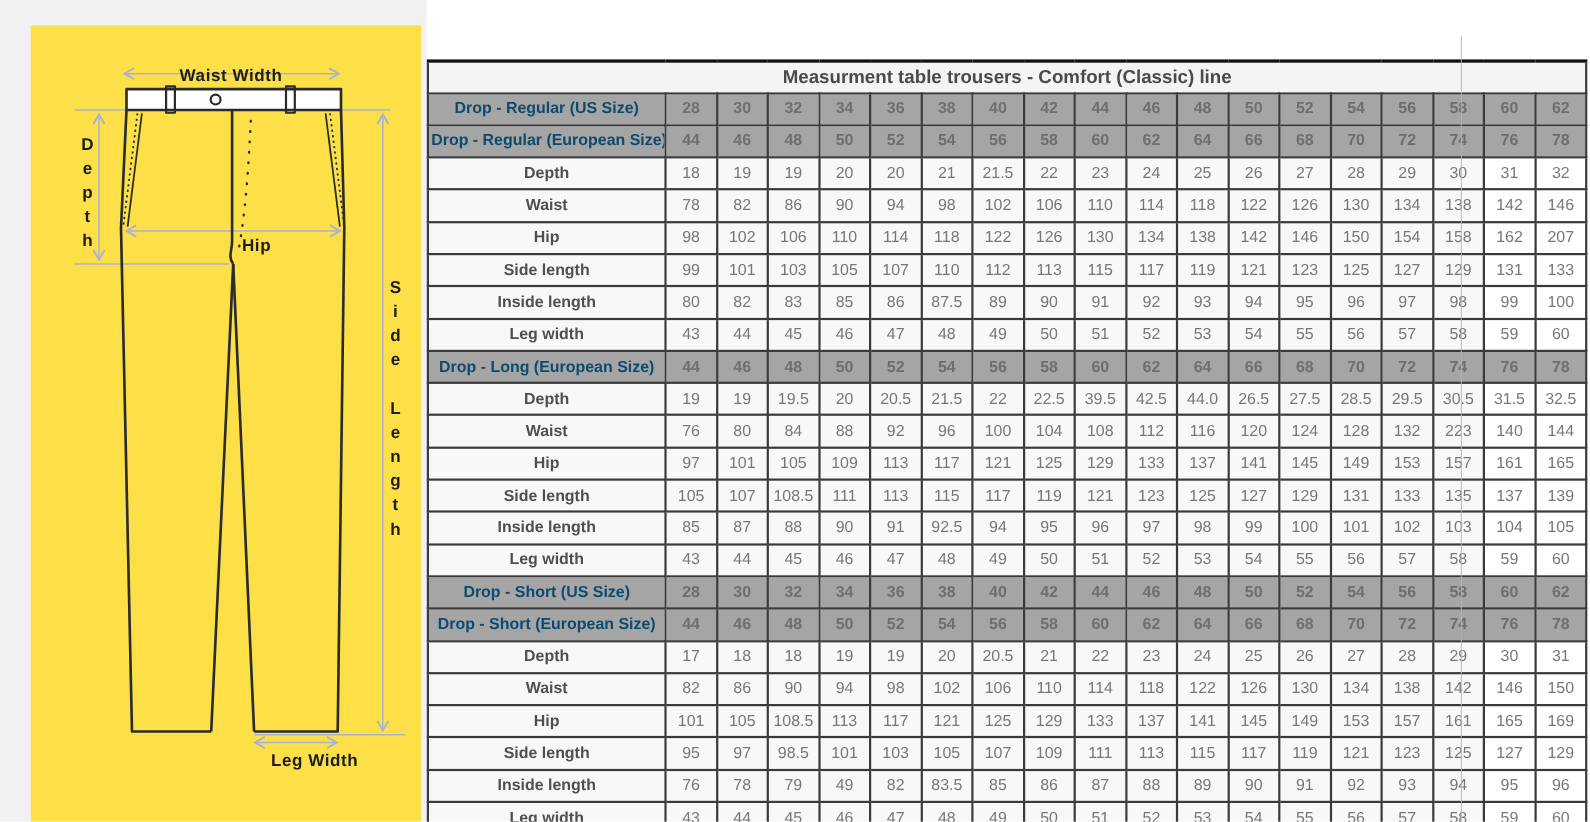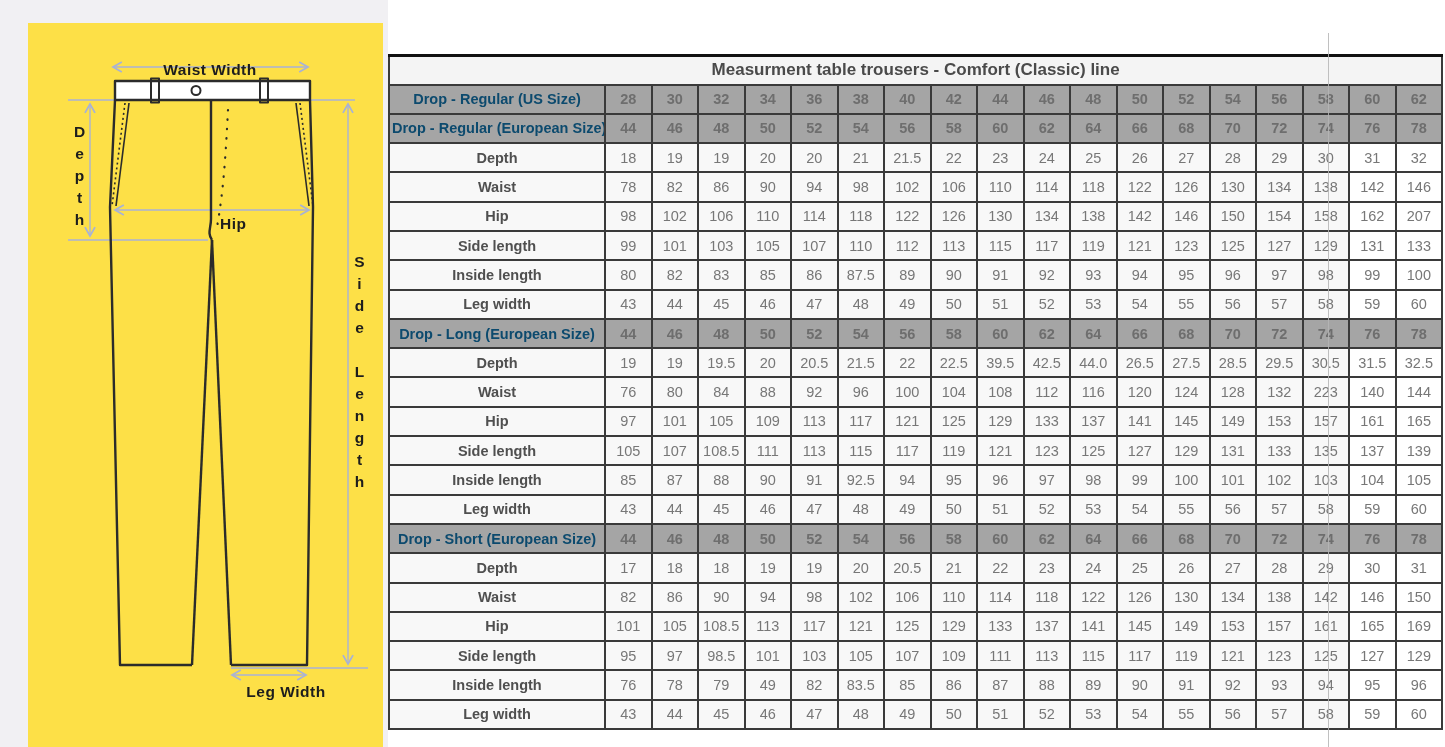--- a/index.html
+++ b/index.html
@@ -415,20 +415,41 @@
         <td>53</td>
         <td>54</td>
         <td>55</td>
         <td>56</td>
         <td>57</td>
         <td>58</td>
         <td>59</td>
         <td>60</td>
       </tr>
       <tr class="size-row">
+        <td class="lbl-cell">Drop - Short (US Size)</td>
+        <td>28</td>
+        <td>30</td>
+        <td>32</td>
+        <td>34</td>
+        <td>36</td>
+        <td>38</td>
+        <td>40</td>
+        <td>42</td>
+        <td>44</td>
+        <td>46</td>
+        <td>48</td>
+        <td>50</td>
+        <td>52</td>
+        <td>54</td>
+        <td>56</td>
+        <td>58</td>
+        <td>60</td>
+        <td>62</td>
+      </tr>
+      <tr class="size-row">
         <td class="lbl-cell">Drop - Short (European Size)</td>
         <td>44</td>
         <td>46</td>
         <td>48</td>
         <td>50</td>
         <td>52</td>
         <td>54</td>
         <td>56</td>
         <td>58</td>
         <td>60</td>

